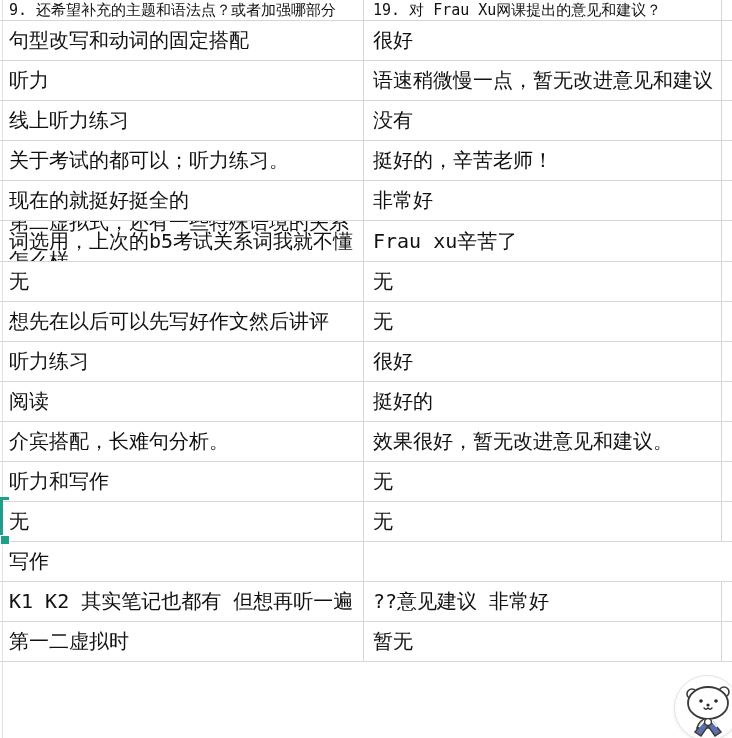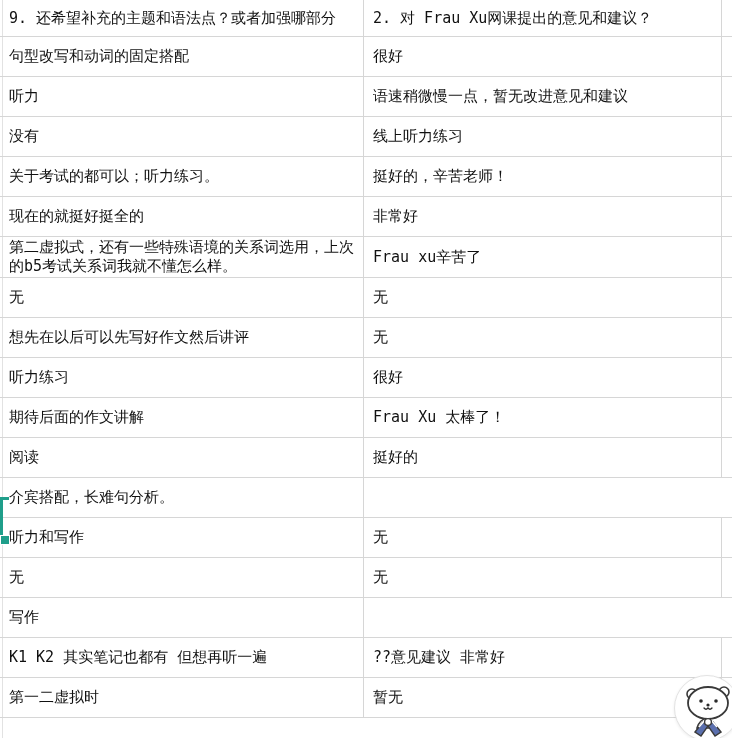--- a/index.html
+++ b/index.html
@@ -20,26 +20,26 @@
     position:absolute; left:2px; top:0; bottom:0;
     width:1px; background:#e2e2e2;
   }
   .grid { position:relative; width:732px; }
   .row {
     display:grid;
     grid-template-columns:364px 358px 10px;
     border-bottom:1px solid #d6d6d6;
     height:40px;
   }
-  .row.header { height:37px; }
+  .row.header { height:21px; }
   .row.tall { height:41px; }
   .cell {
     position:relative;
     padding:0 2px 0 9px;
-    font-size:15px;
+    font-size:20px;
     line-height:19px;
     display:flex;
     align-items:center;
     white-space:nowrap;
     overflow:hidden;
     border-right:1px solid #d6d6d6;
   }
   .cell.filler { border-right:none; padding:0; }
   .row.tall .cell.c0 { white-space:normal; align-items:center; }
   .row.header .cell { font-size:15px; }
@@ -66,37 +66,37 @@
   }
 </style>
 </head>
 <body>
 
 <div id="screen">
 
   <div class="grid">
     <div class="row header">
       <div class="cell c0">9.  还希望补充的主题和语法点？或者加强哪部分</div>
-      <div class="cell c1">2.  对 Frau Xu网课提出的意见和建议？</div>
+      <div class="cell c1">19.  对 Frau Xu网课提出的意见和建议？</div>
       <div class="cell filler"></div>
     </div>
 
   <div class="row">
         <div class="cell c0">句型改写和动词的固定搭配</div>
         <div class="cell c1">很好</div>
         <div class="cell filler"></div>
       </div>
       <div class="row">
         <div class="cell c0">听力</div>
         <div class="cell c1">语速稍微慢一点，暂无改进意见和建议</div>
         <div class="cell filler"></div>
       </div>
       <div class="row">
+        <div class="cell c0">线上听力练习</div>
         <div class="cell c1">没有</div>
-        <div class="cell c0">线上听力练习</div>
         <div class="cell filler"></div>
       </div>
       <div class="row">
         <div class="cell c0">关于考试的都可以；听力练习。</div>
         <div class="cell c1">挺好的，辛苦老师！</div>
         <div class="cell filler"></div>
       </div>
       <div class="row">
         <div class="cell c0">现在的就挺好挺全的</div>
         <div class="cell c1">非常好</div>
@@ -116,31 +116,27 @@
         <div class="cell c0">想先在以后可以先写好作文然后讲评</div>
         <div class="cell c1">无</div>
         <div class="cell filler"></div>
       </div>
       <div class="row">
         <div class="cell c0">听力练习</div>
         <div class="cell c1">很好</div>
         <div class="cell filler"></div>
       </div>
       <div class="row">
-        <div class="cell c0">期待后面的作文讲解</div>
-        <div class="cell c1">Frau Xu 太棒了！</div>
-        <div class="cell filler"></div>
-      </div>
-      <div class="row">
         <div class="cell c0">阅读</div>
         <div class="cell c1">挺好的</div>
         <div class="cell filler"></div>
       </div>
       <div class="row">
         <div class="cell c0">介宾搭配，长难句分析。</div>
+        <div class="cell c1">效果很好，暂无改进意见和建议。</div>
         <div class="cell filler"></div>
       </div>
       <div class="row">
         <div class="cell c0">听力和写作</div>
         <div class="cell c1">无</div>
         <div class="cell filler"></div>
       </div>
       <div class="row">
         <div class="cell c0">无</div>
         <div class="cell c1">无</div>

